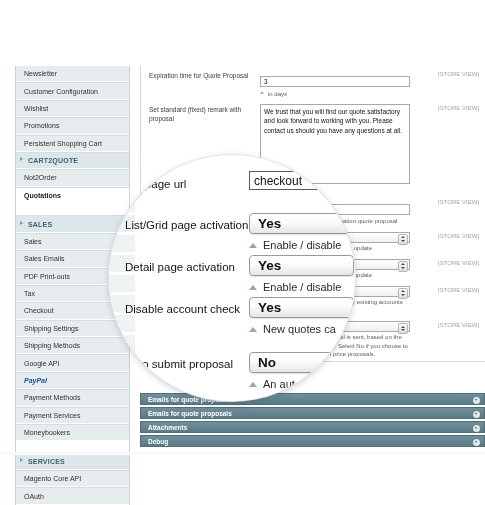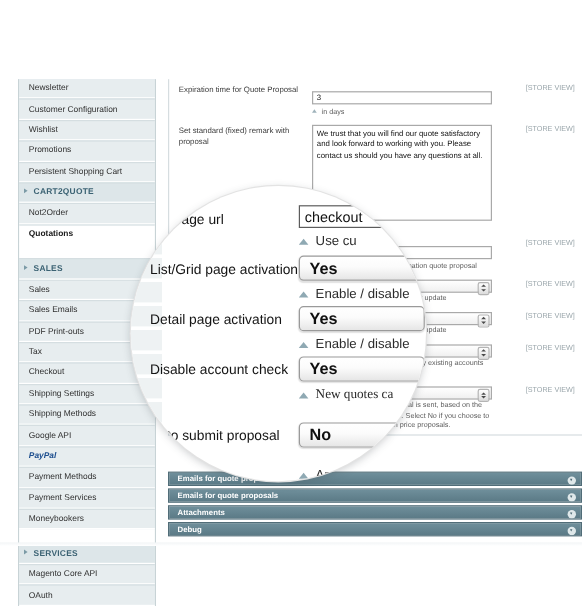--- a/index.html
+++ b/index.html
@@ -319,24 +319,20 @@
       <div class="zghost" style="left:-60px;top:120px;width:86px;height:17px;"></div>
       <div class="zghost" style="left:-60px;top:140px;width:86px;height:17px;"></div>
       <div class="zghost" style="left:-60px;top:160px;width:86px;height:17px;"></div>
       <div class="zghost" style="left:-60px;top:180px;width:86px;height:17px;"></div>
       <div class="zghost" style="left:-60px;top:200px;width:86px;height:17px;"></div>
       <div class="zghost" style="left:-60px;top:220px;width:86px;height:17px;"></div>
 
       <div class="zlabel zctrl" style="left:-14px;top:22px;">ckout onepage url</div>
       <div class="zctrl" style="left:140px;top:16px;">
         <div class="zinput">checkout</div>
-        <div class="znote" style="margin-top:4px;">
-          <span class="tri"></span>
-          <span>Use cu</span>
-        </div>
       </div>
 
       <div class="zlabel zctrl" style="left:16px;top:63px;">List/Grid page activation</div>
       <div class="zctrl" style="left:140px;top:58px;">
         <div class="zselect">Yes</div>
         <div class="znote" style="margin-top:4px;">
           <span class="tri"></span>
           <span>Enable / disable</span>
         </div>
       </div>
@@ -346,30 +342,30 @@
         <div class="zselect">Yes</div>
         <div class="znote" style="margin-top:4px;">
           <span class="tri"></span>
           <span>Enable / disable</span>
         </div>
       </div>
 
       <div class="zlabel zctrl" style="left:16px;top:147px;">Disable account check</div>
       <div class="zctrl" style="left:140px;top:142px;">
         <div class="zselect">Yes</div>
-        <div class="znote" style="margin-top:4px;font-family:Liberation Serif, serif;">
+        <div class="znote" style="margin-top:4px;">
           <span class="tri"></span>
           <span>New quotes ca</span>
         </div>
       </div>
 
       <div class="zlabel zctrl" style="left:16px;top:202px;">Auto submit proposal</div>
       <div class="zctrl" style="left:140px;top:197px;">
         <div class="zselect">No</div>
-        <div class="znote" style="margin-top:16px;">
+        <div class="znote" style="margin-top:4px;">
           <span class="tri"></span>
           <span>An aut</span>
         </div>
       </div>
 
     </div>
   </div>
 
 </div>
 

